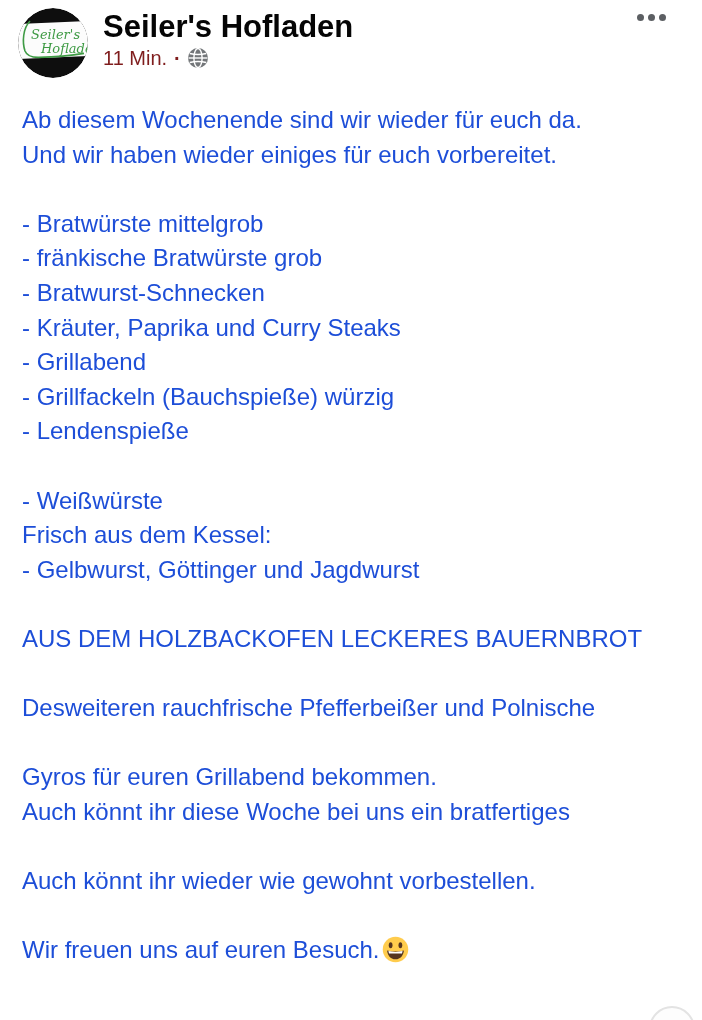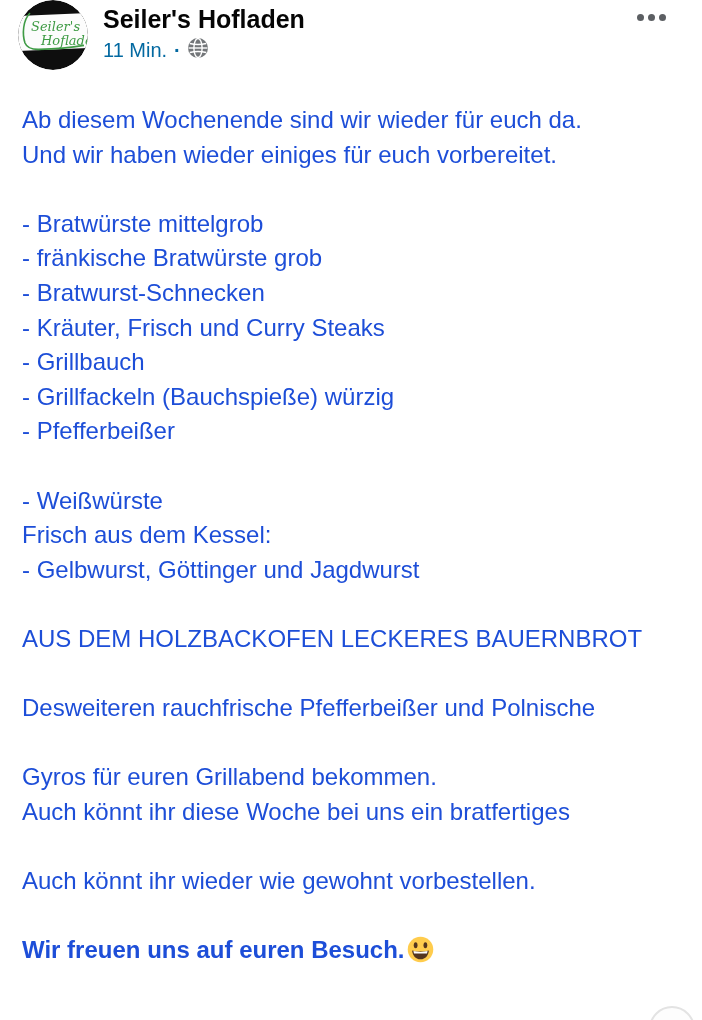--- a/index.html
+++ b/index.html
@@ -11,44 +11,45 @@
     color: #050505;
     overflow: hidden;
     position: relative;
   }
 
   
   .post-header {
     position: relative;
     display: flex;
     align-items: flex-start;
-    padding: 0 16px 0 18px;
+    padding: 8px 16px 0 18px;
     height: 86px;
   }
   .avatar {
     width: 70px; height: 70px;
     border-radius: 50%;
     overflow: hidden;
     flex: 0 0 70px;
     cursor: pointer;
   }
   .avatar svg { display: block; }
   .header-text { margin-left: 15px; padding-top: 4px; }
   .page-name {
-    font-size: 25px;
+    font-size: 31px;
     font-weight: 700;
     line-height: 30px;
     color: #050505;
     cursor: pointer;
   }
   .meta {
     display: flex;
+    align-items: center;
     gap: 7px;
     margin-top: 4px;
-    color: #0369a1;
+    color: #7f1d1d;
     font-size: 20px;
     line-height: 24px;
   }
   .meta .sep { font-weight: 700; }
   .globe { display: inline-flex; }
   .globe svg { width: 20px; height: 20px; display: block; }
 
   .more-btn {
     position: absolute;
     top: 6px; right: 28px;
@@ -64,21 +65,21 @@
   }
 
   
   .post-body {
     padding: 17px 22px 0 22px;
     font-size: 24px;
     line-height: 34.6px;
     color: #1d4ed8;
   }
   .para { margin: 0 0 34.6px 0; }
-  .para:last-child { margin-bottom: 16px; font-weight: bold; }
+  .para:last-child { margin-bottom: 16px; }
   .ln { display: block; white-space: nowrap; }
   .ln-inline { display: inline; white-space: nowrap; }
 
   .emoji {
     display: inline-block;
     width: 27px; height: 27px;
     vertical-align: -5px;
     margin-left: 2px;
   }
   .emoji svg { display: block; width: 100%; height: 100%; }
@@ -146,24 +147,24 @@
 
     <p class="para">
       <span class="ln">Ab diesem Wochenende sind wir wieder für euch da.</span>
       <span class="ln">Und wir haben wieder einiges für euch vorbereitet.</span>
     </p>
 
     <p class="para">
       <span class="ln">- Bratwürste mittelgrob</span>
       <span class="ln">- fränkische Bratwürste grob</span>
       <span class="ln">- Bratwurst-Schnecken</span>
-      <span class="ln">- Kräuter, Frisch und Curry Steaks</span>
-      <span class="ln">- Grillbauch</span>
+      <span class="ln">- Kräuter, Paprika und Curry Steaks</span>
+      <span class="ln">- Grillabend</span>
       <span class="ln">- Grillfackeln (Bauchspieße) würzig</span>
-      <span class="ln">- Pfefferbeißer</span>
+      <span class="ln">- Lendenspieße</span>
     </p>
 
     <p class="para">
       <span class="ln">- Weißwürste</span>
       <span class="ln">Frisch aus dem Kessel:</span>
       <span class="ln">- Gelbwurst, Göttinger und Jagdwurst</span>
     </p>
 
     <p class="para">
       <span class="ln">AUS DEM HOLZBACKOFEN LECKERES BAUERNBROT</span>

